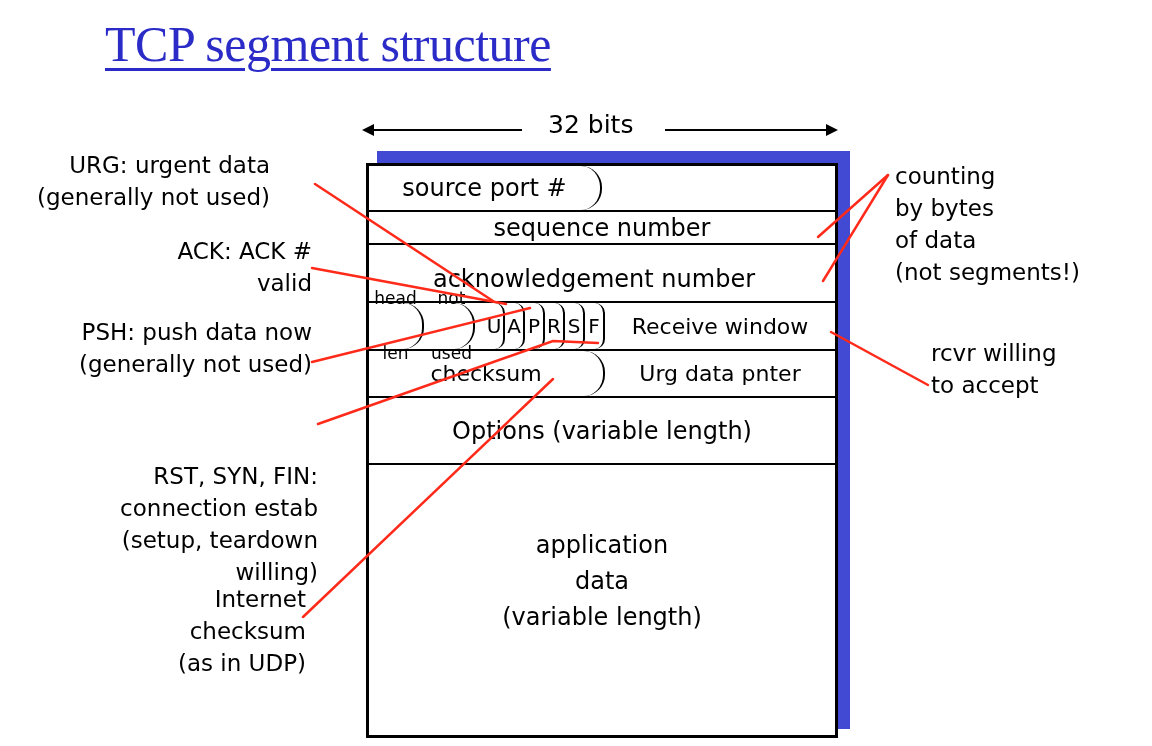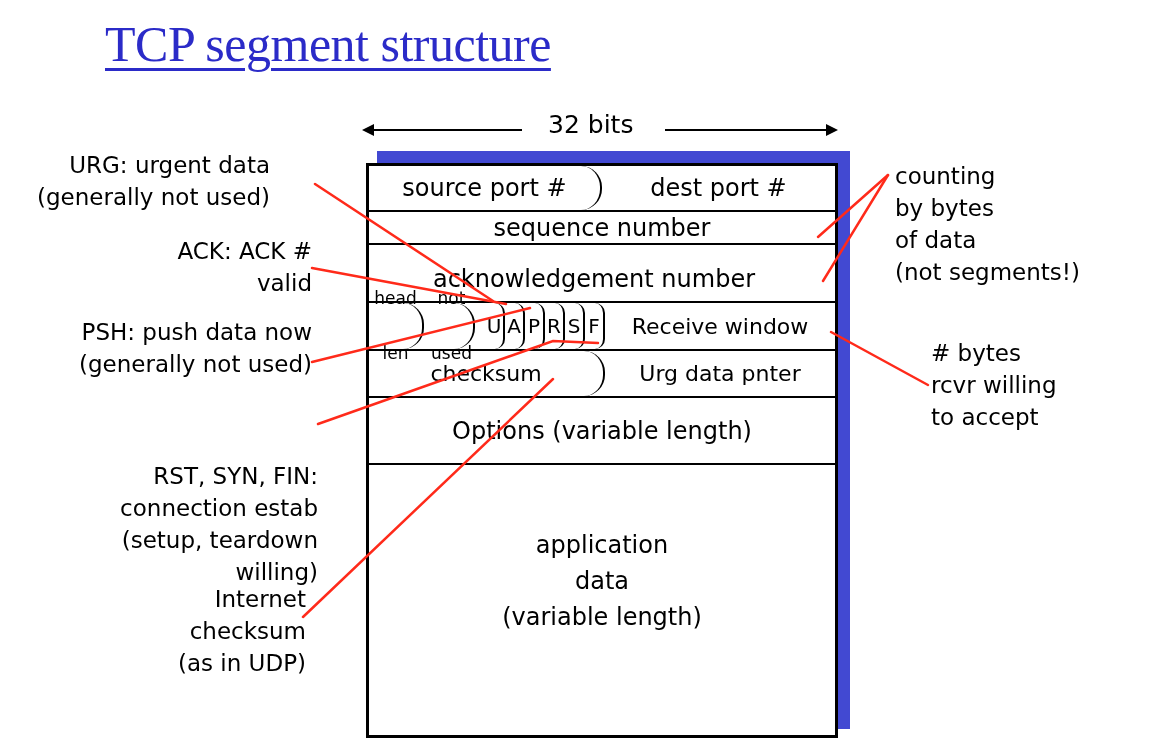--- a/index.html
+++ b/index.html
@@ -41,23 +41,20 @@
 <div class="arrow-line" style="left:665px; width:163px;"></div>
 <div class="arrow-head-right"></div>
 
 <div class="shadow"></div>
 
 <div class="box">
 
   <div class="row" style="top:0; height:46px;">
     <div class="cell vline" style="left:0; width:233px;">
       <span>source port #</span>
-    </div>
-    <div class="cell" style="left:233px; right:0;">
-      <span>dest port #</span>
     </div>
   </div>
 
   <div class="row" style="top:46px; height:33px;">
     <div class="cell" style="left:0; right:0;">
       <span>sequence number</span>
     </div>
   </div>
 
   <div class="row" style="top:91px; height:46px;">
@@ -145,21 +142,20 @@
   <div>(as in UDP)</div>
 </div>
 
 <div class="ann" style="left:895px; top:160px;">
   <div>counting</div>
   <div>by bytes</div>
   <div>of data</div>
   <div>(not segments!)</div>
 </div>
 <div class="ann" style="left:931px; top:337px;">
-  <div># bytes</div>
   <div>rcvr willing</div>
   <div>to accept</div>
 </div>
 
 <svg class="lines">
   <g stroke="#ff2a1a" stroke-width="2.5" fill="none" stroke-linecap="round">
     <line x1="315" y1="184" x2="493" y2="301"></line>
     <line x1="312" y1="268" x2="506" y2="304"></line>
     <line x1="312" y1="362" x2="530" y2="308"></line>
     <polyline points="318,424 553,341 598,343"></polyline>

